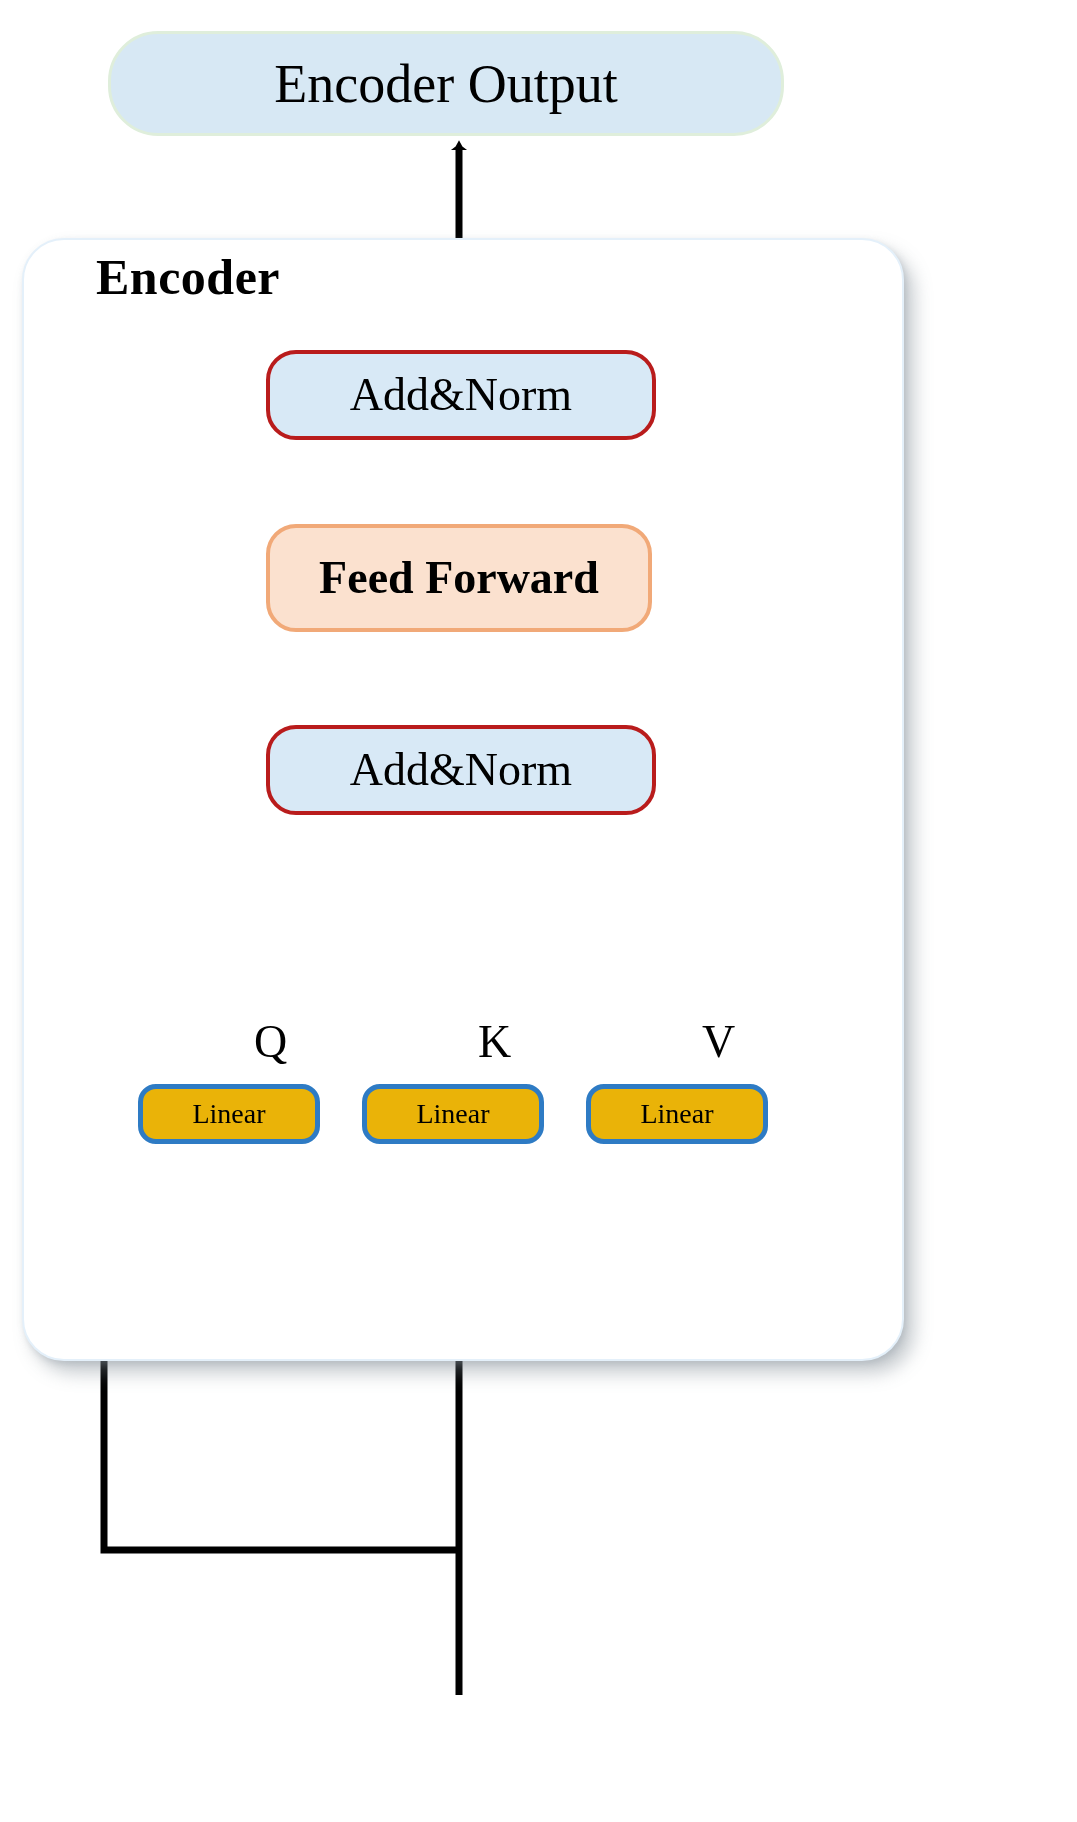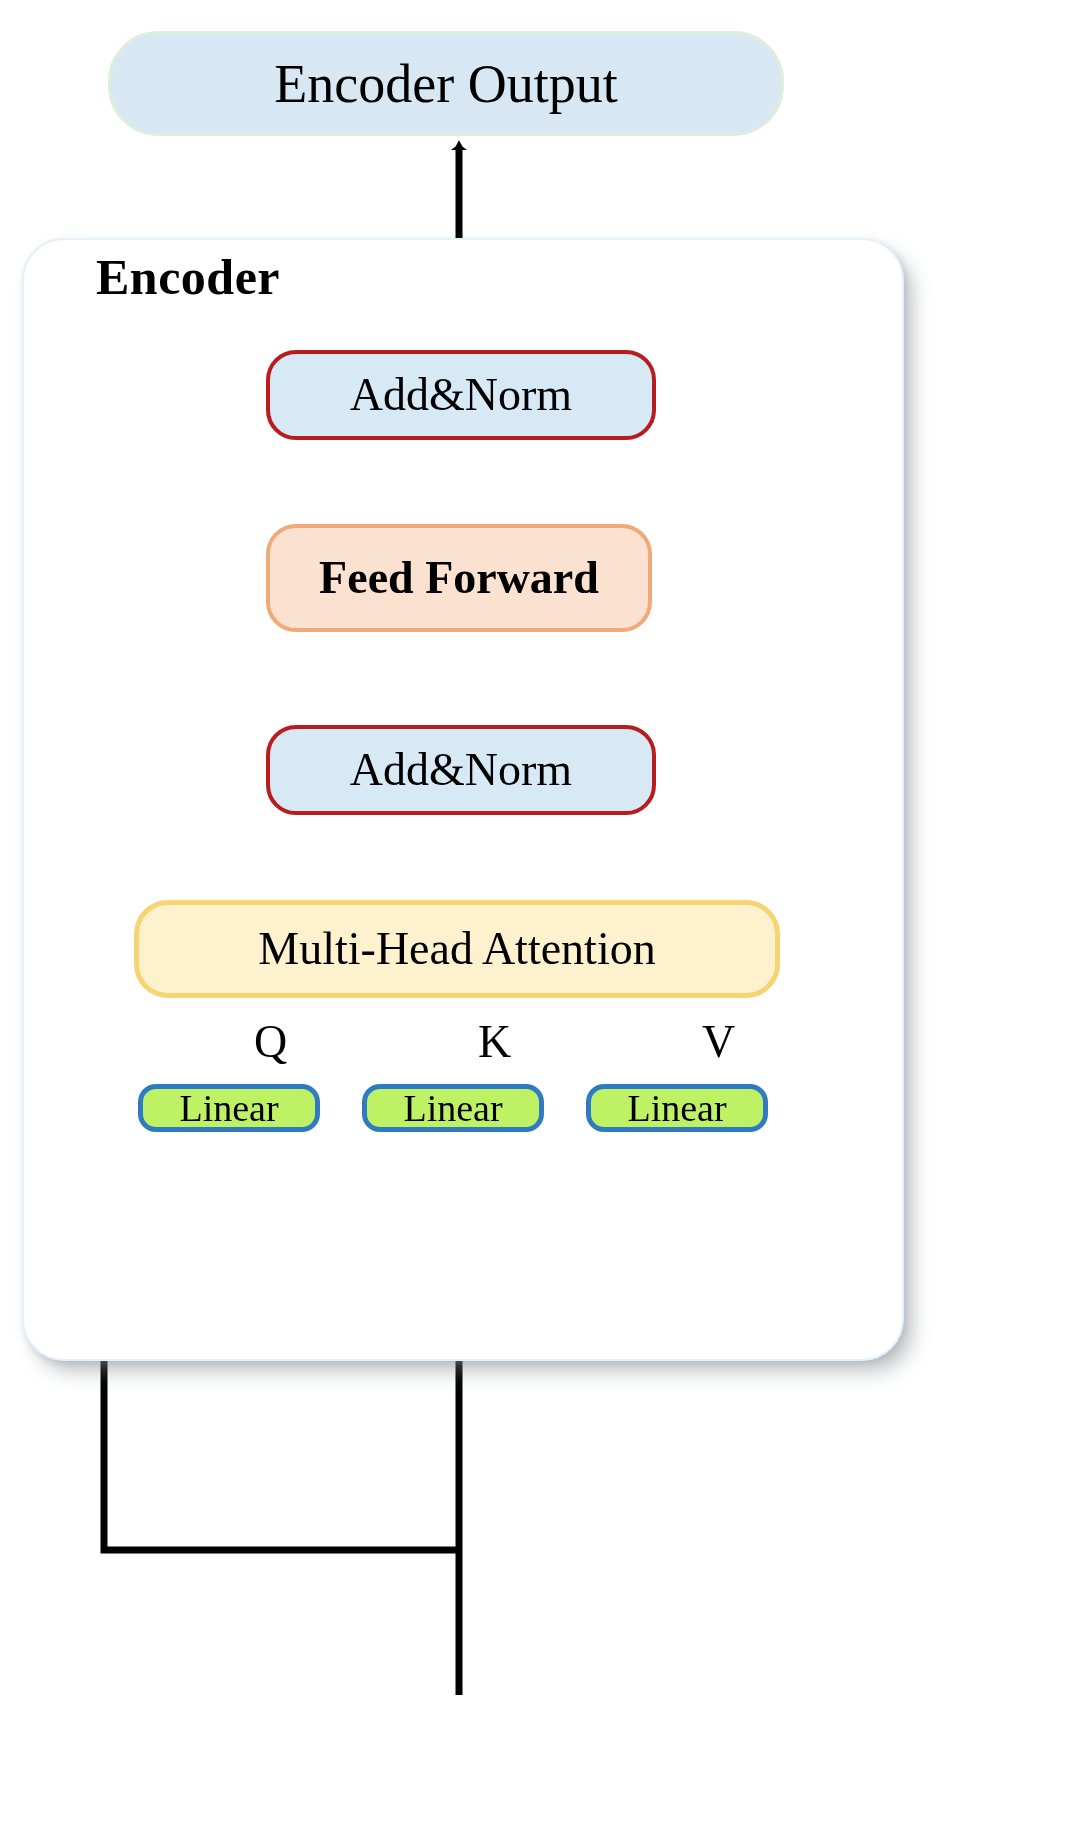--- a/index.html
+++ b/index.html
@@ -96,25 +96,25 @@
 
   #multi-head-attention {
     left: 134px; top: 900px; width: 646px; height: 98px;
     background: #fdf1ce;
     border: 5px solid #f6d472;
     border-radius: 34px;
     font-size: 46px;
   }
 
   .linear-box {
-    background: #bef264;
+    background: #eab308;
     border: 5px solid #2e7bc4;
     border-radius: 18px;
-    font-size: 38px;
-    height: 48px;
+    font-size: 28px;
+    height: 60px;
     top: 1084px;
   }
   #linear-q { left: 138px; width: 182px; }
   #linear-k { left: 362px; width: 182px; }
   #linear-v { left: 586px; width: 182px; }
 
   
   .qkv-label {
     position: absolute;
     font-size: 46px;
@@ -186,23 +186,20 @@
   </div>
 
   <div class="node" id="feed-forward">
     <span>Feed Forward</span>
   </div>
 
   <div class="node addnorm" id="addnorm-bottom">
     <span>Add&amp;Norm</span>
   </div>
 
-  <div class="node" id="multi-head-attention">
-    <span>Multi-Head Attention</span>
-  </div>
 
   <div class="node linear-box" id="linear-q">
     <span>Linear</span>
   </div>
   <div class="node linear-box" id="linear-k">
     <span>Linear</span>
   </div>
   <div class="node linear-box" id="linear-v">
     <span>Linear</span>
   </div>

